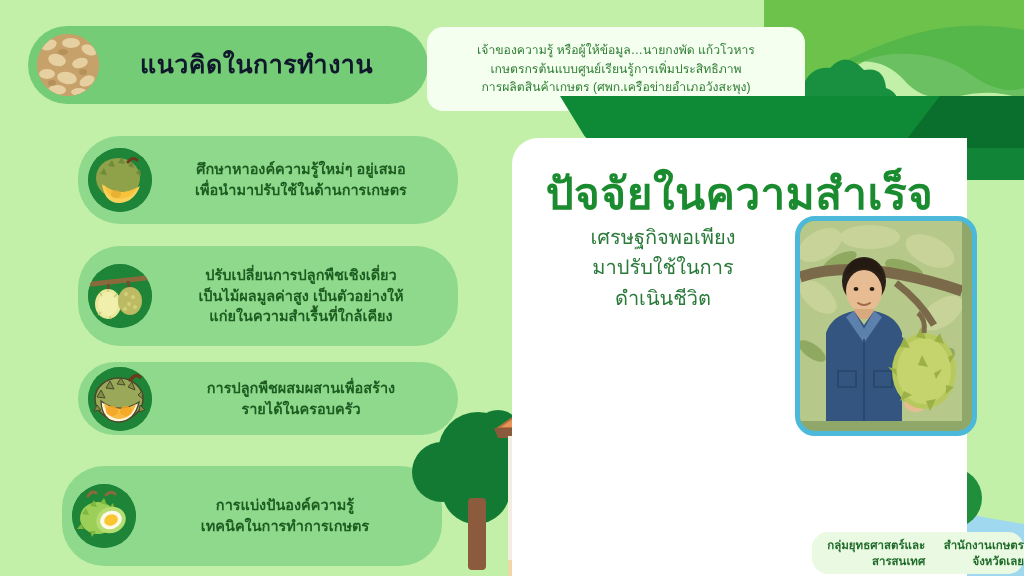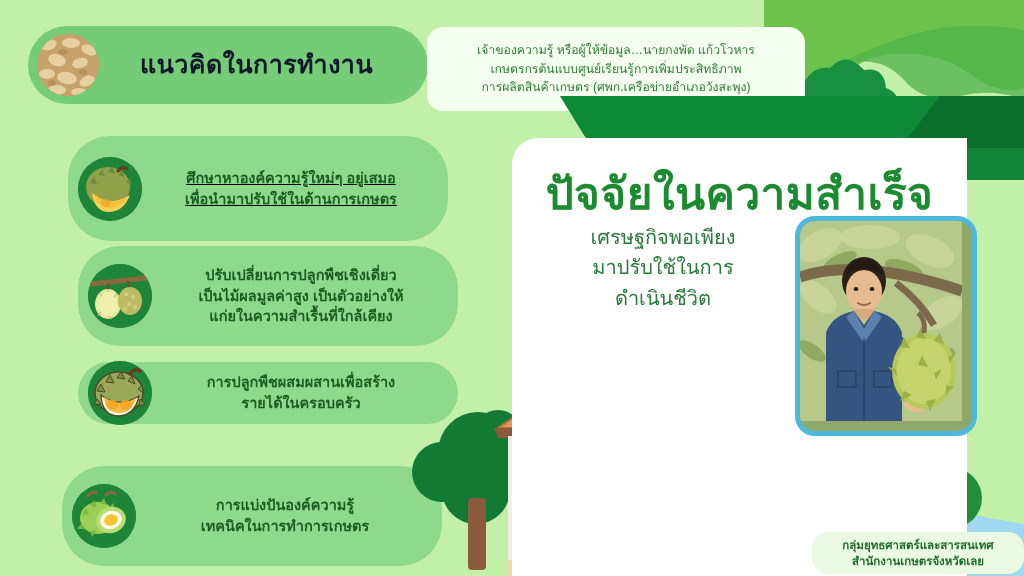--- a/index.html
+++ b/index.html
@@ -42,23 +42,23 @@
     display:flex;align-items:center;
   }
   .pill .bullet-icon{
     width:64px;height:64px;border-radius:50%;background:#1e8437;
     margin-left:10px;flex:0 0 auto;position:relative;overflow:hidden;
   }
   .pill .pill-text{
     flex:1;text-align:center;color:#1d5c20;font-size:14.5px;line-height:1.42;
     padding:0 14px 0 6px;font-weight:600;
   }
-  #pill1{left:68px;top:136px;width:380px;height:105px;text-decoration:underline;}
+  #pill1{left:78px;top:136px;width:380px;height:88px;}
   #pill2{left:78px;top:246px;width:380px;height:100px;}
-  #pill3{left:78px;top:362px;width:380px;height:62px;}
+  #pill3{left:78px;top:362px;width:380px;height:73px;}
   #pill4{left:62px;top:466px;width:380px;height:100px;align-items:center;}
 
   
   .main-card{
     position:absolute;left:512px;top:138px;width:455px;height:438px;
     background:#ffffff;border-top-left-radius:26px;
   }
   .card-title{
     position:absolute;left:0;right:0;top:20px;text-align:center;
     color:#1a8b2e;font-weight:bold;font-size:44px;letter-spacing:.5px;
@@ -69,22 +69,22 @@
   }
   .photo-frame{
     position:absolute;left:283px;top:78px;width:172px;height:210px;
     border:5px solid #4cb8da;border-radius:20px;overflow:hidden;background:#8fa86a;
   }
 
   
   .footer-badge{
     position:absolute;left:812px;top:532px;width:212px;height:42px;
     background:#eaf9e2;border-radius:16px;
-    display:flex;flex-direction:column;align-items:center;justify-content:center;
-    color:#1f6b2a;font-size:11.5px;font-weight:bold;line-height:1.42;text-align:left;
+    display:flex;flex-direction:row;align-items:center;justify-content:center;
+    color:#1f6b2a;font-size:11.5px;font-weight:bold;line-height:1.42;text-align:right;
   }
 </style>
 </head>
 <body>
 
 <div id="stage">
 
   <svg class="hills" viewBox="0 0 260 180" preserveAspectRatio="none">
     <rect x="0" y="0" width="260" height="180" fill="#c3f0a8"></rect>
     <path d="M0 120 Q30 86 62 100 Q86 56 130 54 Q176 52 206 74 Q236 96 260 88 L260 0 L0 0 Z" fill="#6cc24a"></path>

